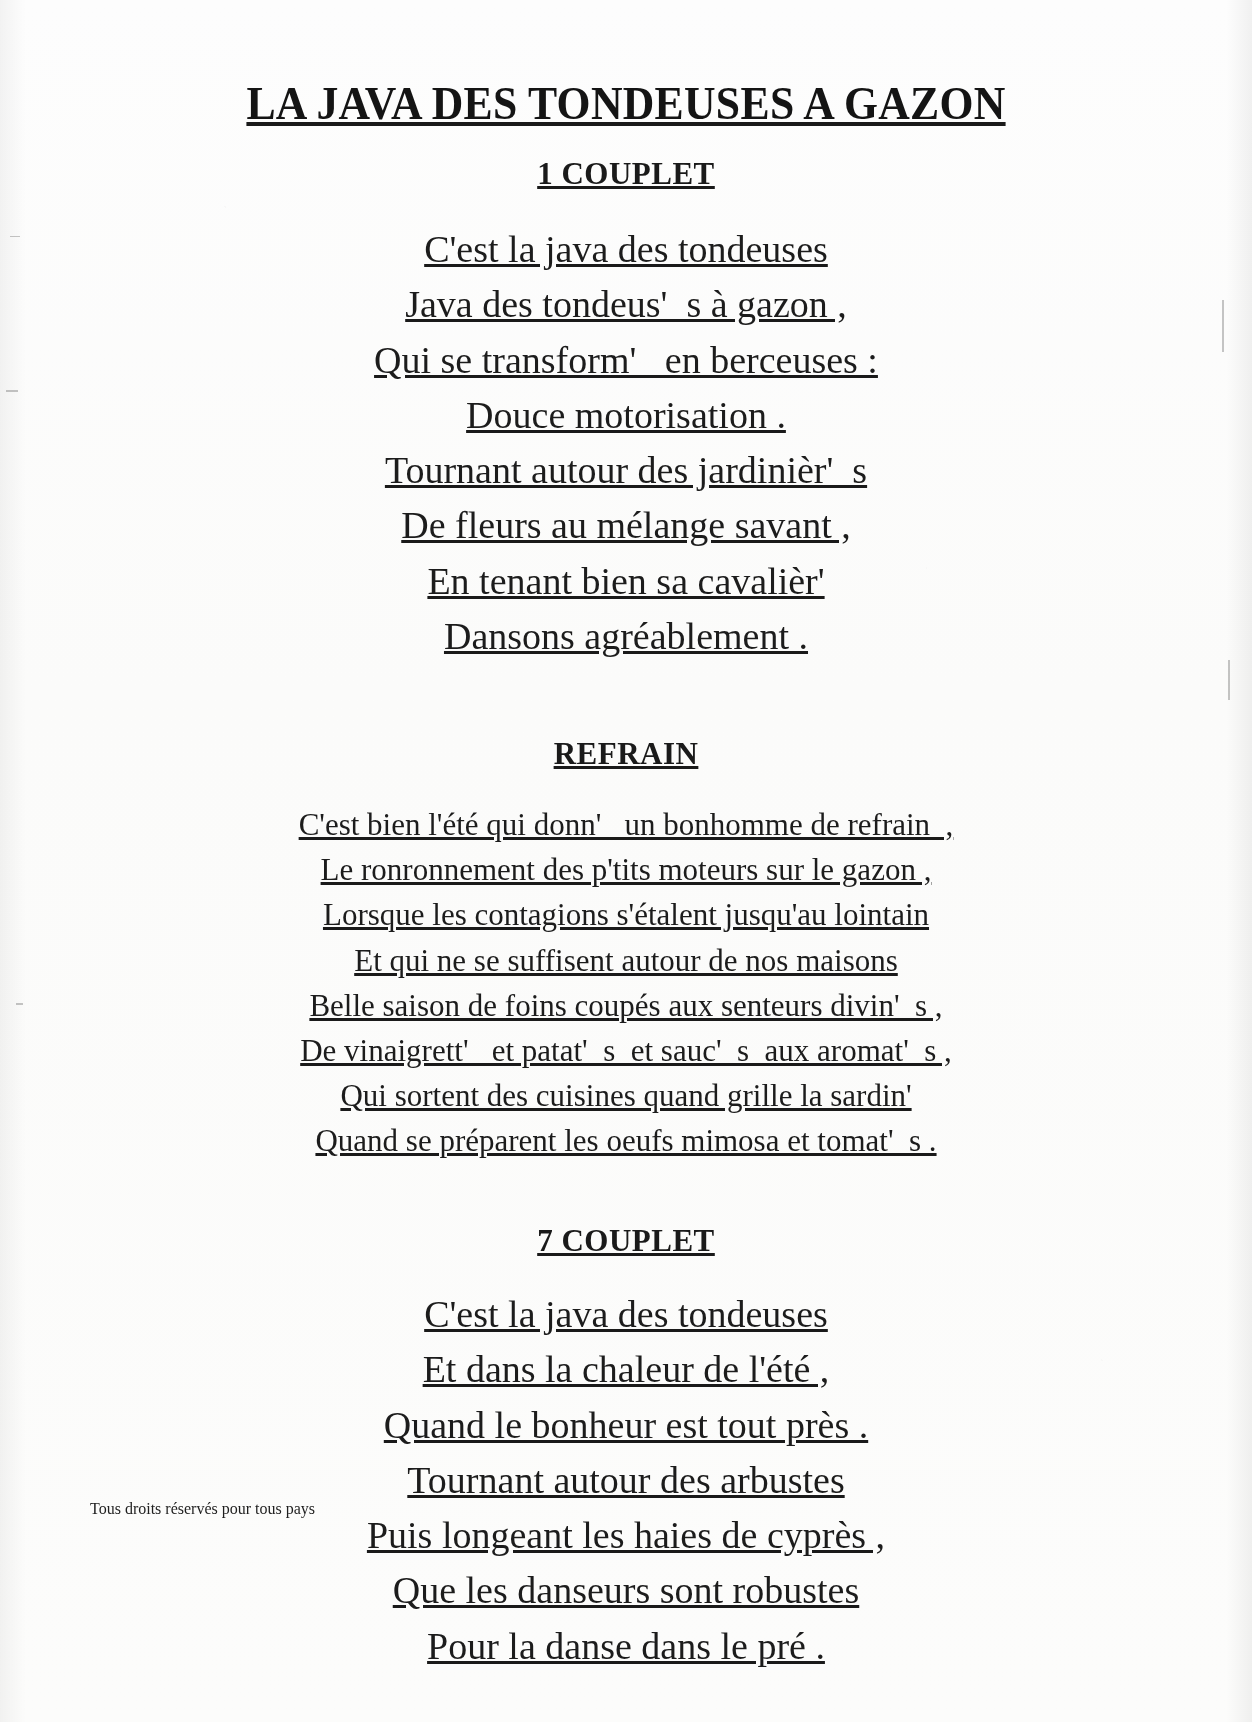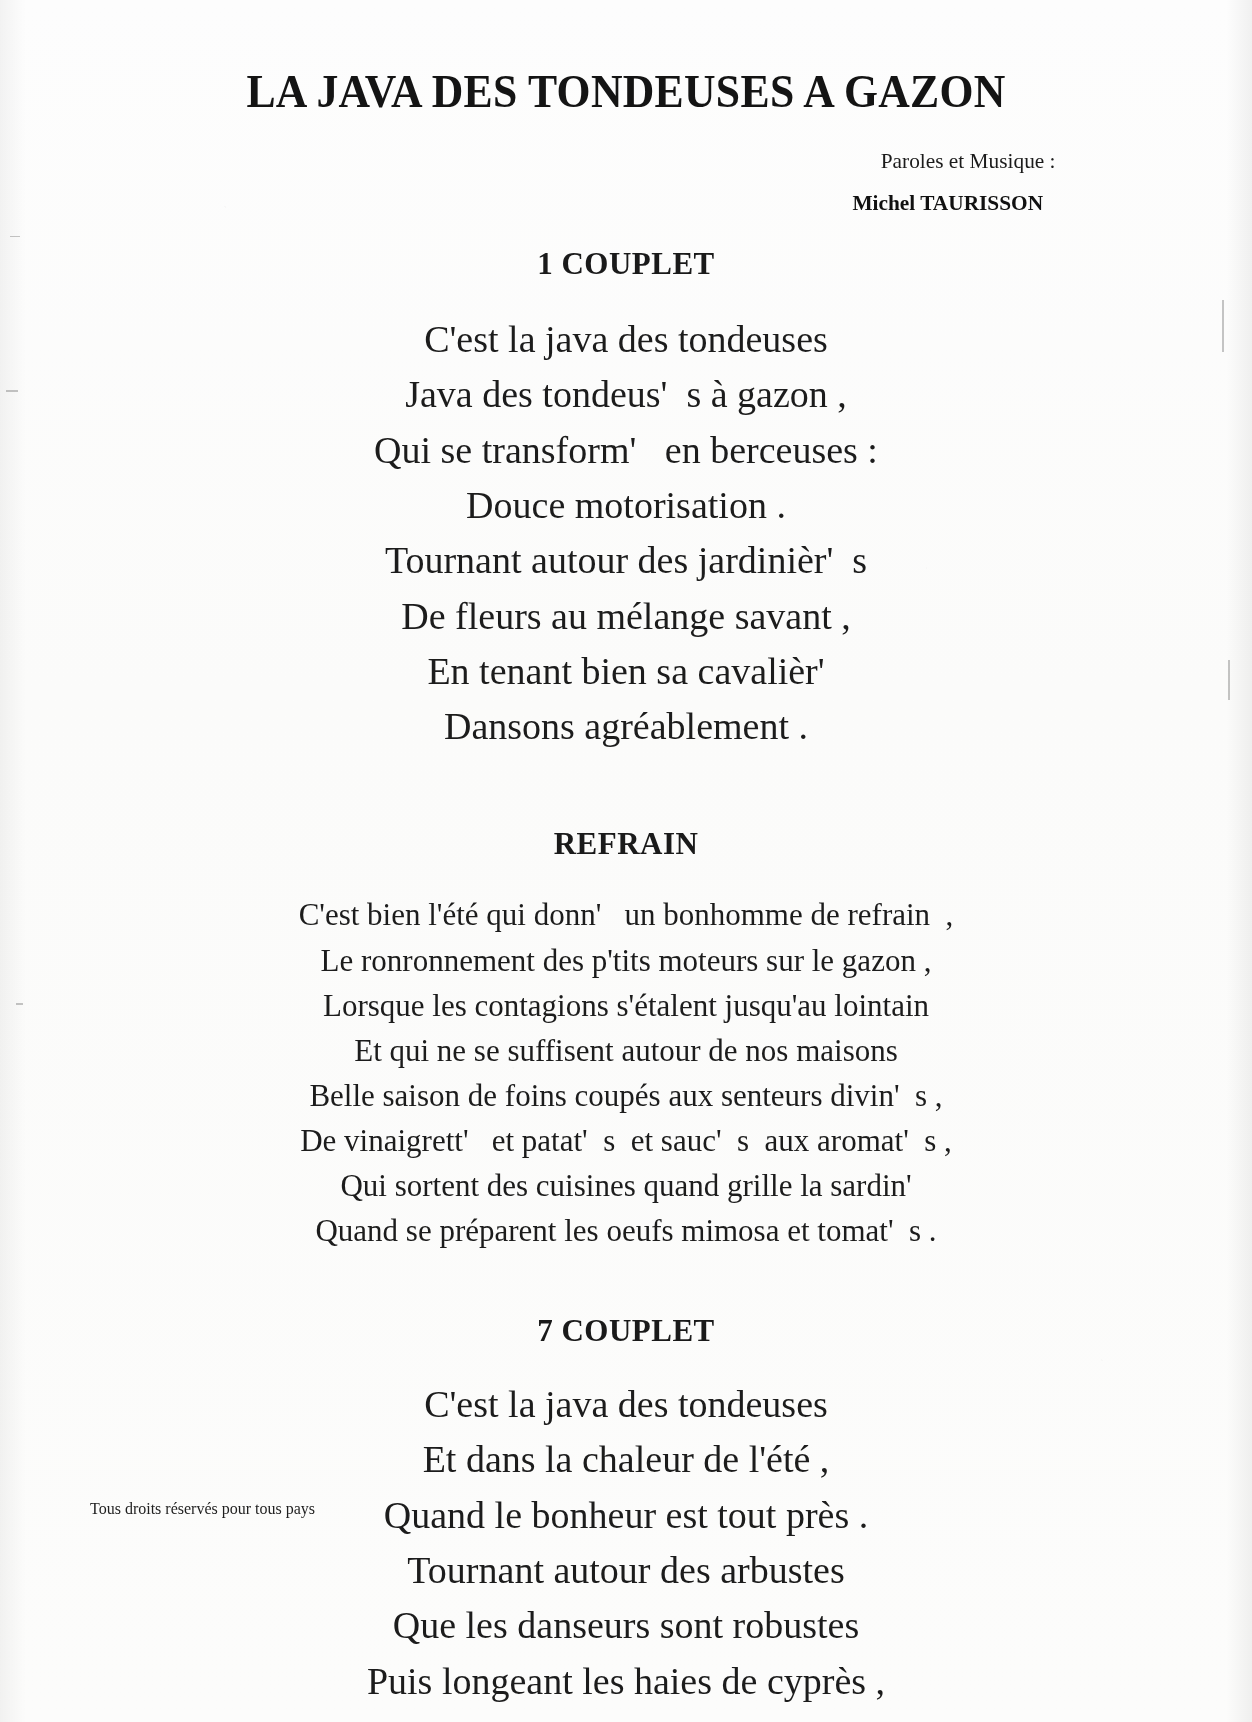--- a/index.html
+++ b/index.html
@@ -20,21 +20,22 @@
   .page {
     position: absolute;
     inset: 0;
     background:
       radial-gradient(circle at 18% 12%, rgba(0,0,0,0.018) 0 1px, transparent 1px),
       radial-gradient(circle at 74% 33%, rgba(0,0,0,0.016) 0 1px, transparent 1px),
       radial-gradient(circle at 41% 62%, rgba(0,0,0,0.015) 0 1px, transparent 1px),
       radial-gradient(circle at 88% 79%, rgba(0,0,0,0.014) 0 1px, transparent 1px),
       linear-gradient(180deg, #fdfdfd 0%, #fbfbfa 40%, #fcfcfb 100%);
     box-sizing: border-box;
-    padding: 4px;
+    padding: 16px;
+    text-decoration: underline;
   }
 
   
   .edge-left, .edge-right {
     position: absolute;
     top: 0;
     bottom: 0;
     width: 26px;
     pointer-events: none;
   }
@@ -147,24 +148,20 @@
   <span class="mark m1"></span>
   <span class="mark m2"></span>
   <span class="mark m3"></span>
   <span class="mark m4"></span>
   <span class="mark m5"></span>
 
   <div class="content">
 
     <h1 class="title">LA JAVA DES TONDEUSES A GAZON</h1>
 
-    <div class="credits">
-      <span class="line1">Paroles et Musique :</span>
-      <span class="line2">Michel TAURISSON</span>
-    </div>
 
     <h2 class="section-heading heading-couplet1">1 COUPLET</h2>
     <ul class="lyrics block-couplet1">
       <li>C'est la java des tondeuses</li>
       <li>Java des tondeus'  s à gazon ,</li>
       <li>Qui se transform'   en berceuses :</li>
       <li>Douce motorisation .</li>
       <li>Tournant autour des jardinièr'  s</li>
       <li>De fleurs au mélange savant ,</li>
       <li>En tenant bien sa cavalièr'</li>
@@ -182,22 +179,22 @@
       <li>Qui sortent des cuisines quand grille la sardin'</li>
       <li>Quand se préparent les oeufs mimosa et tomat'  s .</li>
     </ul>
 
     <h2 class="section-heading heading-couplet2">7 COUPLET</h2>
     <ul class="lyrics block-couplet2">
       <li>C'est la java des tondeuses</li>
       <li>Et dans la chaleur de l'été ,</li>
       <li>Quand le bonheur est tout près .</li>
       <li>Tournant autour des arbustes</li>
+      <li>Puis longeant les haies de cyprès ,</li>
       <li>Que les danseurs sont robustes</li>
-      <li>Puis longeant les haies de cyprès ,</li>
       <li>Pour la danse dans le pré .</li>
     </ul>
 
   </div>
 
   <div class="footer">Tous droits réservés pour tous pays</div>
 
 </div>
 
 </body></html>

